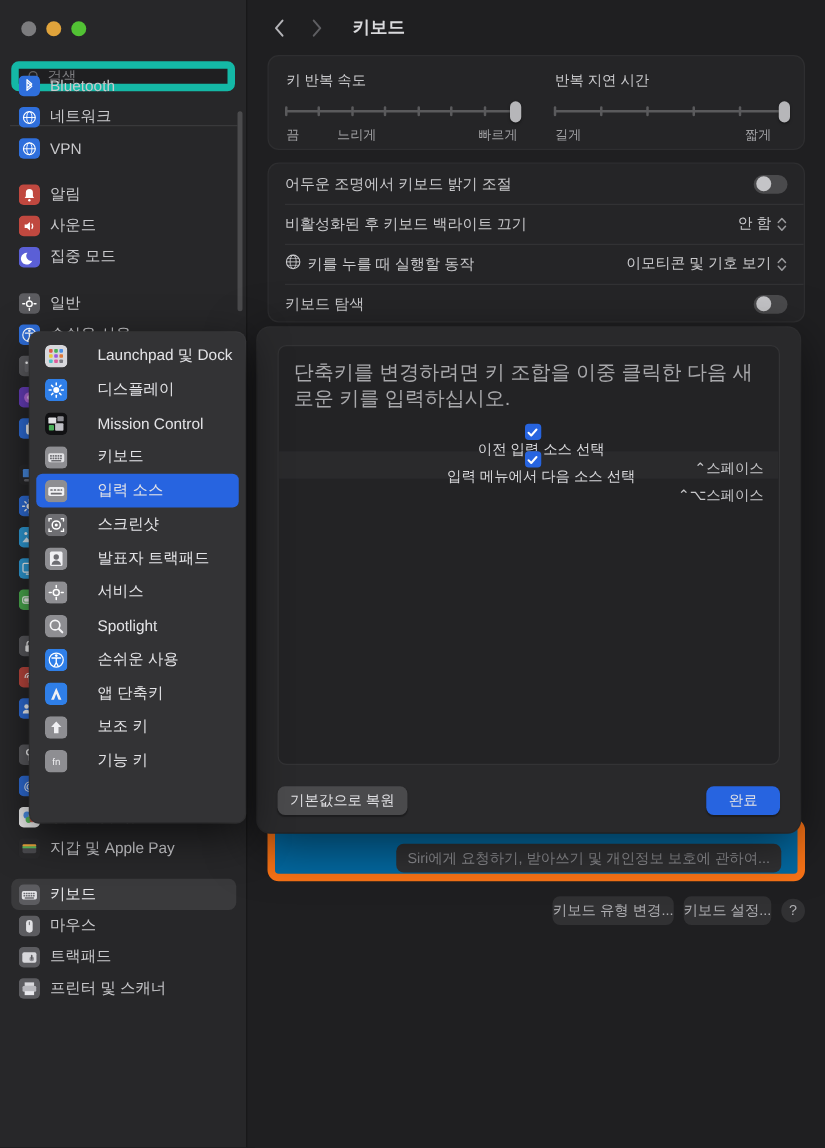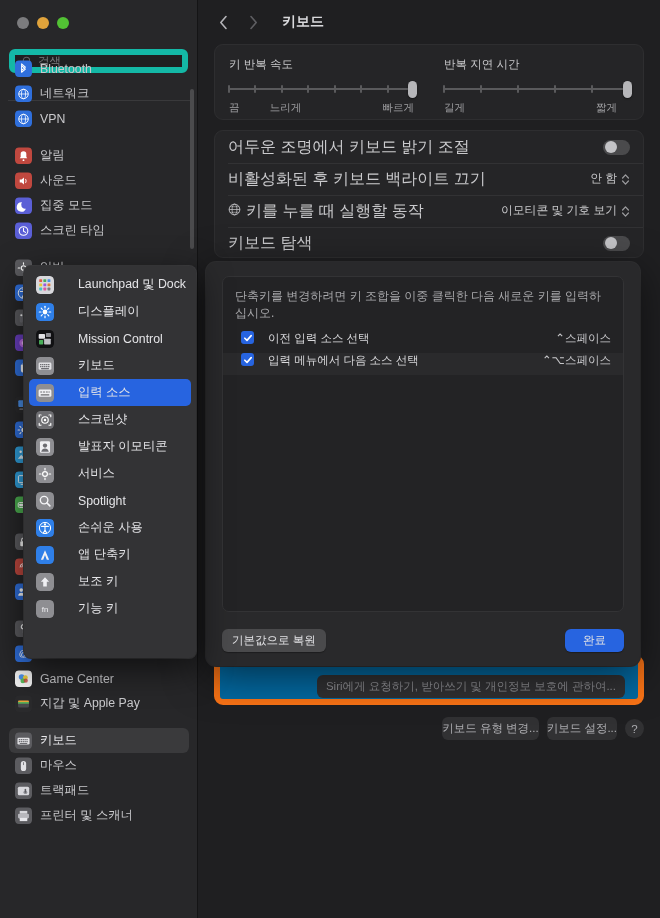--- a/index.html
+++ b/index.html
@@ -79,38 +79,38 @@
   .track-wrap { position: relative; height: 8px; }
   .track { position: absolute; left: 0; right: 0; top: 3px; height: 2px; background: #5a5a5c; border-radius: 1px; }
   .tick { position: absolute; top: 0px; width: 2px; height: 8px; background: #5a5a5c; border-radius: 1px; }
   .thumb { position: absolute; top: -4px; width: 9px; height: 17px; background: #b6b6b9; border-radius: 4.5px; box-shadow: 0 1px 2px rgba(0,0,0,.5); }
   .slider-labels { display: flex; margin-top: 8px; position: relative; height: 14px; }
   .sl-lab { font-size: 10.5px; color: #a0a0a3; position: absolute; }
 
   #card-rows { top: 130px; height: 128px; overflow: hidden; }
   .row { display: flex; align-items: center; height: 32px; padding: 0 13px; position: relative; }
   .row + .row::before { content: ""; position: absolute; left: 13px; right: 0; top: 0; height: 1px; background: #323234; }
-  .row .rlabel { font-size: 16px; color: #c9c9cc; display: flex; align-items: center; gap: 5px; }
+  .row .rlabel { font-size: 12px; color: #c9c9cc; display: flex; align-items: center; gap: 5px; }
   .row .rright { margin-left: auto; display: flex; align-items: center; gap: 4px; }
   .rvalue { font-size: 11.8px; color: #c9c9cc; }
   .toggle { width: 27px; height: 15px; border-radius: 8px; background: #4a4a4c; position: relative; }
   .toggle .knob { position: absolute; top: 1.5px; left: 1.5px; width: 12px; height: 12px; border-radius: 50%; background: #c4c4c7; }
   .stepper { display: flex; flex-direction: column; gap: 1px; align-items: center; opacity: .75; }
 
   
   .sheet {
     position: absolute; left: 206px; top: 262px; width: 434px; height: 404px;
     background: #29292b; border-radius: 10px;
     box-shadow: 0 10px 40px rgba(0,0,0,.55), 0 0 0 1px #333335;
     overflow: hidden;
   }
   .sheet-inner { position: absolute; left: 16px; top: 14px; width: 402px; height: 336px;
     background: #232325; border: 1px solid #333335; border-radius: 7px; overflow: hidden; }
-  .sheet-hint { font-size: 12px; color: #a8a8ab; padding: 11px 12px 9px 12px; }
-  .sc-row { display: flex; align-items: flex-start; height: 22px; padding: 0 12px 0 18px; }
+  .sheet-hint { font-size: 16px; color: #a8a8ab; padding: 11px 12px 9px 12px; }
+  .sc-row { display: flex; align-items: center; height: 22px; padding: 0 12px 0 18px; flex-direction: column; }
   .sc-row.alt { background: #2a2a2c; }
   .checkbox { width: 13px; height: 13px; border-radius: 3px; background: #2764e0; display: flex; align-items: center; justify-content: center; flex: 0 0 auto; }
   .sc-name { font-size: 11.5px; color: #d8d8db; margin-left: 14px; }
   .sc-key { margin-left: auto; font-size: 11.5px; color: #c6c6c9; }
   .sheet-btns { position: absolute; left: 16px; right: 16px; bottom: 14px; display: flex; align-items: center; }
   .btn { font-size: 11.5px; border-radius: 6px; padding: 4px 10px; color: #e2e2e5; background: #4a4a4c; box-shadow: 0 1px 1px rgba(0,0,0,.3); }
   .btn.primary { background: #2764e0; margin-left: auto; padding: 4px 18px; }
 
   
   .behind-card {
@@ -212,30 +212,20 @@
         <span class="lbl">사운드</span>
       </div>
           <div class="sb-item">
         <span class="sb-ico">
               <svg width="18" height="18" viewBox="0 0 18 18">
                 <rect width="18" height="18" rx="4" fill="#5b5fd6"></rect>
                 <path d="M11.5 11.8A4.2 4.2 0 017.4 5a5 5 0 104.1 6.8z" fill="white"></path>
               </svg>
             </span>
         <span class="lbl">집중 모드</span>
-      </div>
-          <div class="sb-item">
-        <span class="sb-ico">
-              <svg width="18" height="18" viewBox="0 0 18 18">
-                <rect width="18" height="18" rx="4" fill="#5b5fd6"></rect>
-                <circle cx="9" cy="9" r="4.6" fill="none" stroke="white" stroke-width="1.1"></circle>
-                <path d="M9 6v3.2l2.2 1.3" fill="none" stroke="white" stroke-width="1.1" stroke-linecap="round"></path>
-              </svg>
-            </span>
-        <span class="lbl">스크린 타임</span>
       </div>
           <div class="sb-gap"></div>
           <div class="sb-item">
         <span class="sb-ico">
               <svg width="18" height="18" viewBox="0 0 18 18">
                 <rect width="18" height="18" rx="4" fill="#5c5c60"></rect>
                 <circle cx="9" cy="9" r="2.4" fill="none" stroke="white" stroke-width="1.2"></circle>
                 <g stroke="white" stroke-width="1.2" stroke-linecap="round">
                   <line x1="9" y1="3.4" x2="9" y2="5"></line>
                   <line x1="9" y1="13" x2="9" y2="14.6"></line>
@@ -753,21 +743,21 @@
     </div>
         <div class="pm-item">
       <span class="pm-ico">
             <svg width="20" height="20" viewBox="0 0 20 20">
               <rect width="20" height="20" rx="4.6" fill="#8e8e92"></rect>
               <rect x="4.4" y="3.6" width="11.2" height="12.8" rx="1.4" fill="#f0f0f3"></rect>
               <circle cx="10" cy="8.4" r="2.4" fill="#6d6d72"></circle>
               <path d="M5.8 15.4c.4-2.6 2.2-3.8 4.2-3.8s3.8 1.2 4.2 3.8z" fill="#6d6d72"></path>
             </svg>
           </span>
-      <span class="lbl">발표자 이모티콘</span>
+      <span class="lbl">발표자 트랙패드</span>
     </div>
         <div class="pm-item">
       <span class="pm-ico">
             <svg width="18" height="18" viewBox="0 0 18 18">
               <rect width="18" height="18" rx="4" fill="#8e8e92"></rect>
               <circle cx="9" cy="9" r="2.4" fill="none" stroke="white" stroke-width="1.2"></circle>
               <g stroke="white" stroke-width="1.2" stroke-linecap="round">
                 <line x1="9" y1="3.4" x2="9" y2="5"></line>
                 <line x1="9" y1="13" x2="9" y2="14.6"></line>
                 <line x1="3.4" y1="9" x2="5" y2="9"></line>

